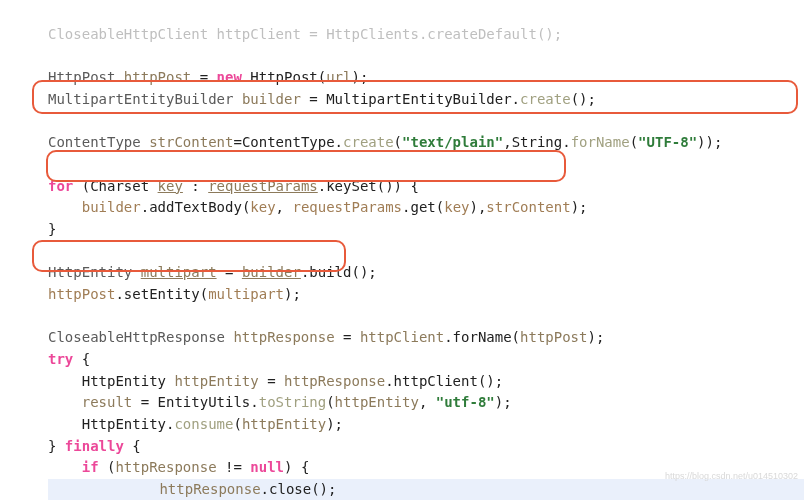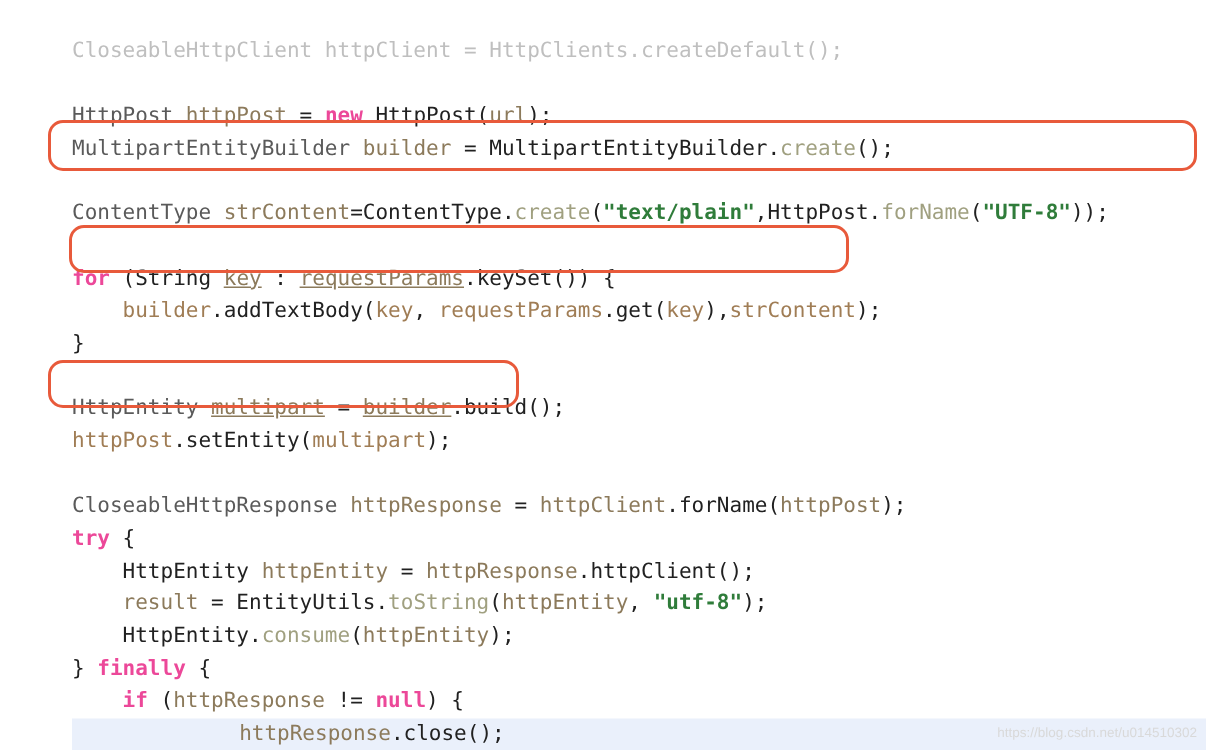--- a/index.html
+++ b/index.html
@@ -41,38 +41,38 @@
     border-radius: 10px;
     pointer-events: none;
   }
   #box1 { left: 32px;  top: 80px;  width: 762px; height: 30px; }
   #box2 { left: 46px;  top: 150px; width: 516px; height: 28px; }
   #box3 { left: 32px;  top: 240px; width: 310px; height: 28px; }
 
   .wm {
     position: absolute;
     right: 6px;
-    bottom: 4px;
+    bottom: 16px;
     font-size: 9px;
     color: #d9d9d9;
     font-family: sans-serif;
   }
 </style>
 </head>
 <body>
 
 <div class="code">
 <span class="fade"><span>CloseableHttpClient </span><span>httpClient</span><span> = HttpClients.</span><span style="">createDefault</span><span>();</span></span>
 
 <span><span class="type">HttpPost </span><span class="var">httpPost</span><span> = </span><span class="kw">new</span><span> HttpPost(</span><span class="var">url</span><span>);</span></span>
 <span><span class="type">MultipartEntityBuilder </span><span class="var">builder</span><span> = MultipartEntityBuilder.</span><span class="mthd">create</span><span>();</span></span>
 
-<span><span class="type">ContentType </span><span class="var">strContent</span><span>=ContentType.</span><span class="mthd">create</span><span>(</span><span class="str">"text/plain"</span><span>,HttpPost.</span><span class="mthd">forName</span><span>(</span><span class="str">"UTF-8"</span><span>));</span></span>
+<span><span class="type">ContentType </span><span class="var">strContent</span><span>=ContentType.</span><span class="mthd">create</span><span>(</span><span class="str">"text/plain"</span><span>,String.</span><span class="mthd">forName</span><span>(</span><span class="str">"UTF-8"</span><span>));</span></span>
 
-<span><span class="kw">for</span><span> (String </span><span class="var" style="text-decoration:underline">key</span><span> : </span><span class="var" style="text-decoration:underline">requestParams</span><span>.keySet()) {</span></span>
+<span><span class="kw">for</span><span> (Charset </span><span class="var" style="text-decoration:underline">key</span><span> : </span><span class="var" style="text-decoration:underline">requestParams</span><span>.keySet()) {</span></span>
 <span><span>    </span><span class="mvar">builder</span><span>.addTextBody(</span><span class="mvar">key</span><span>, </span><span class="mvar">requestParams</span><span>.get(</span><span class="mvar">key</span><span>),</span><span class="mvar">strContent</span><span>);</span></span>
 <span><span>}</span></span>
 
 <span><span class="type">HttpEntity </span><span class="var" style="text-decoration:underline">multipart</span><span> = </span><span class="var" style="text-decoration:underline">builder</span><span>.build();</span></span>
 <span><span class="mvar">httpPost</span><span>.setEntity(</span><span class="mvar">multipart</span><span>);</span></span>
 
 <span><span class="type">CloseableHttpResponse </span><span class="var">httpResponse</span><span> = </span><span class="var">httpClient</span><span>.forName(</span><span class="var">httpPost</span><span>);</span></span>
 <span><span class="kw">try</span><span> {</span></span>
 <span><span>    HttpEntity </span><span class="var">httpEntity</span><span> = </span><span class="var">httpResponse</span><span>.httpClient();</span></span>
 <span><span>    </span><span class="var">result</span><span> = EntityUtils.</span><span class="mthd">toString</span><span>(</span><span class="var">httpEntity</span><span>, </span><span class="str">"utf-8"</span><span>);</span></span>

